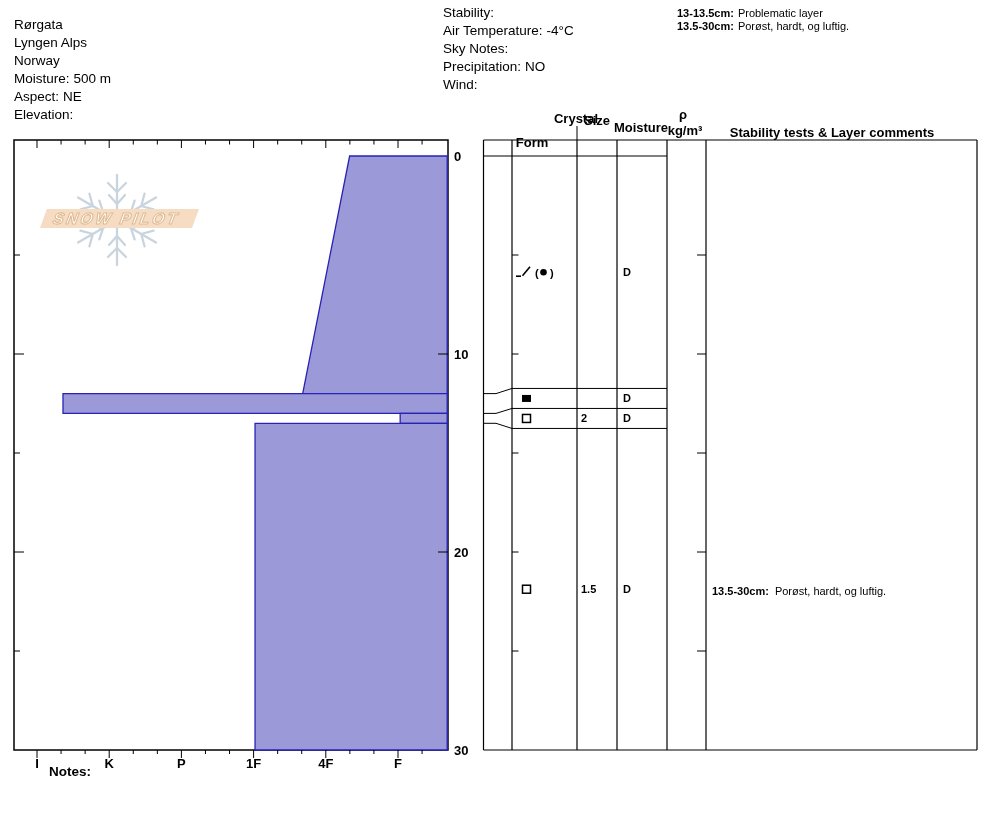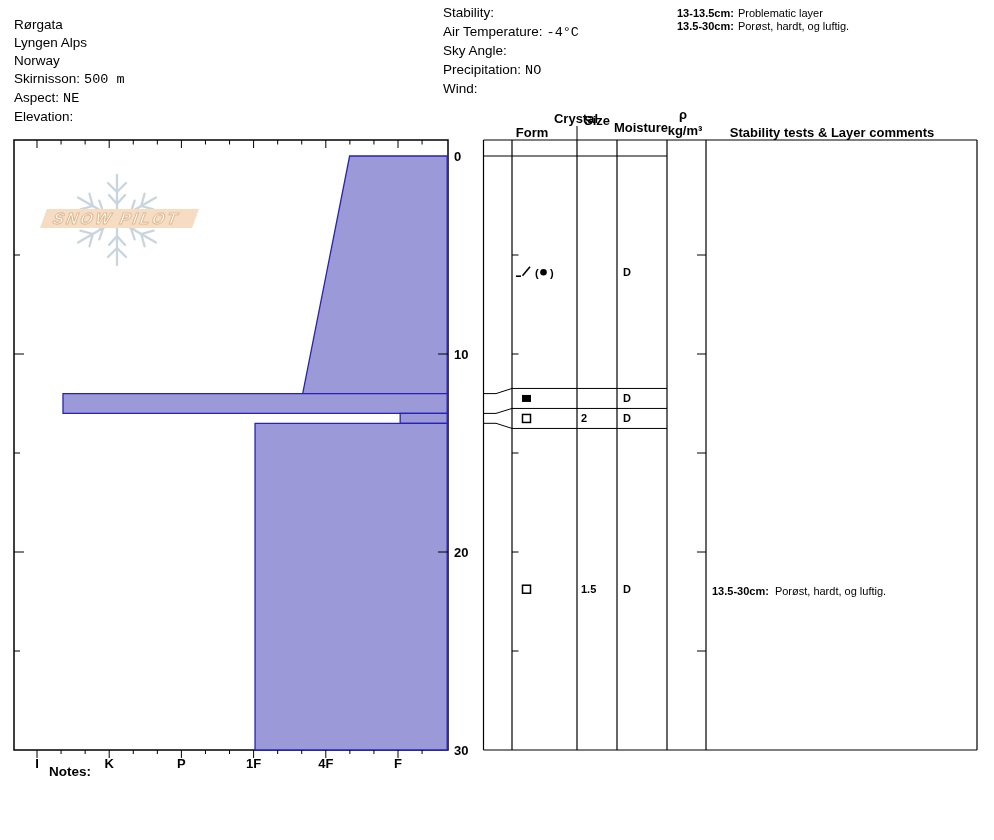--- a/index.html
+++ b/index.html
@@ -1,21 +1,21 @@
 <!DOCTYPE html>
 <html><head>
 <meta charset="utf-8">
 <style>
   html,body{margin:0;padding:0;background:#fff;}
   #page{position:relative;width:994px;height:840px;background:#fff;overflow:hidden;
         font-family:"Liberation Sans","DejaVu Sans",sans-serif;color:#000;}
   .abs{position:absolute;}
   .hcol{font-size:13.5px;line-height:18px;white-space:nowrap;}
   .hcol .b{font-weight:normal;}
-  .hcol .v{margin-left:4px;font-family:Liberation Mono, monospace;}
+  .hcol .v{margin-left:4px;}
   .noteline{font-size:11px;line-height:13px;white-space:nowrap;}
   .noteline .b{font-weight:bold;}
   .noteline .v{margin-left:4px;}
   .th{font-size:13px;font-weight:bold;text-align:center;white-space:nowrap;}
   #notes-bottom{font-size:13.5px;font-weight:bold;}
   #logo-banner{left:40px;top:209px;width:152px;height:19px;background:#f5dcc2;
                transform:skewX(-20deg);transform-origin:left bottom;z-index:2;}
   #logo-banner span{display:block;font-size:16px;font-weight:bold;line-height:19px;
                letter-spacing:2.5px;padding-left:10px;color:#fff;
                -webkit-text-stroke:1.1px #dfbb93;white-space:nowrap;}
@@ -23,41 +23,41 @@
 </style>
 </head>
 <body>
 
 <div id="page">
 
   <div class="abs hcol" style="left:14px;top:16px;">
     <div>Rørgata</div>
     <div>Lyngen Alps</div>
     <div>Norway</div>
-    <div><span class="b">Skirnisson:</span><span class="v">500 m</span></div>
+    <div><span class="b">Moisture:</span><span class="v">500 m</span></div>
     <div><span class="b">Aspect:</span><span class="v">NE</span></div>
     <div><span class="b">Elevation:</span><span class="v"></span></div>
   </div>
 
 
   <div class="abs hcol" style="left:443px;top:4px;">
     <div><span class="b">Stability:</span><span class="v"></span></div>
     <div><span class="b">Air Temperature:</span><span class="v">-4°C</span></div>
-    <div><span class="b">Sky Angle:</span><span class="v"></span></div>
+    <div><span class="b">Sky Notes:</span><span class="v"></span></div>
     <div><span class="b">Precipitation:</span><span class="v">NO</span></div>
     <div><span class="b">Wind:</span><span class="v"></span></div>
   </div>
 
   <div class="abs" style="left:677px;top:4px;width:300px;">
     <div class="noteline" style="margin-top:3px;"><span class="b">13-13.5cm:</span><span class="v">Problematic layer</span></div>
     <div class="noteline"><span class="b">13.5-30cm:</span><span class="v">Porøst, hardt, og luftig.</span></div>
   </div>
 
   <div class="abs th" style="left:536px;top:111px;width:80px;">Crystal</div>
-  <div class="abs th" style="left:492px;top:125px;width:80px;">Form</div>
+  <div class="abs th" style="left:492px;top:135px;width:80px;">Form</div>
   <div class="abs th" style="left:557px;top:113px;width:80px;">Size</div>
   <div class="abs th" style="left:601px;top:120px;width:80px;">Moisture</div>
   <div class="abs th" style="left:663px;top:107px;width:40px;">ρ</div>
   <div class="abs th" style="left:650px;top:123px;width:70px;">kg/m³</div>
   <div class="abs th" style="left:712px;top:125px;width:240px;">Stability tests &amp; Layer comments</div>
 
   <div class="abs" id="notes-bottom" style="left:14px;top:764px;padding-left:35px;">Notes:</div>
 
   <svg class="abs" style="left:69px;top:172px;z-index:1;" width="96" height="96" viewBox="0 0 96 96">
     <g id="flake" stroke="#c9d5de" stroke-width="2.3" stroke-linecap="round" fill="none">

